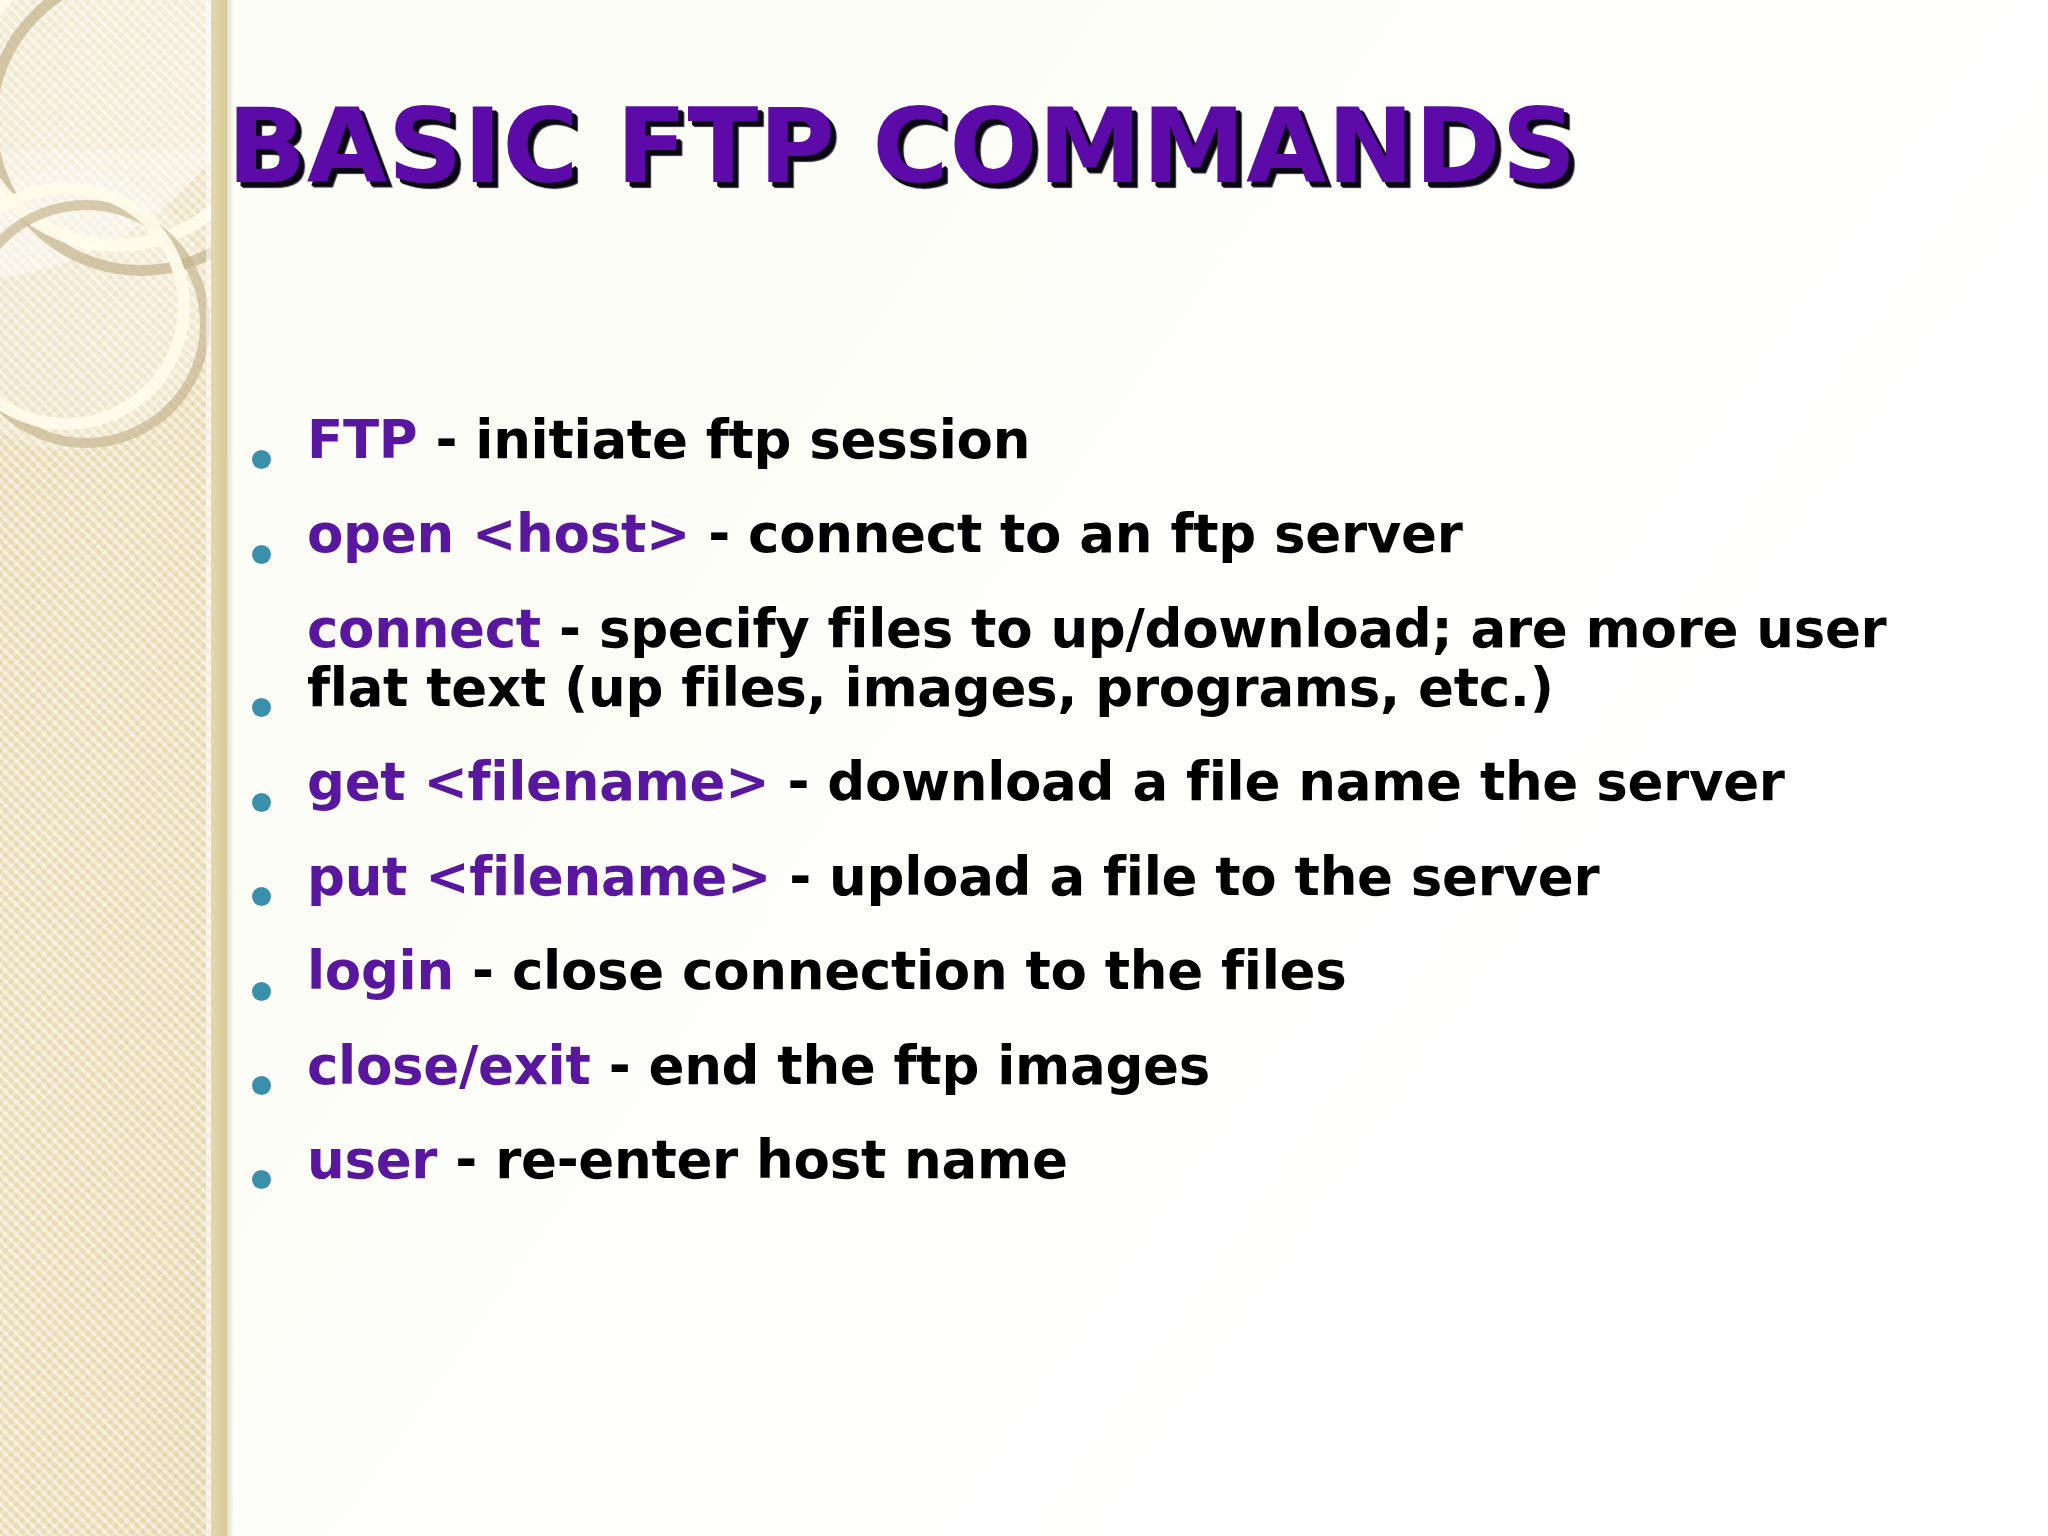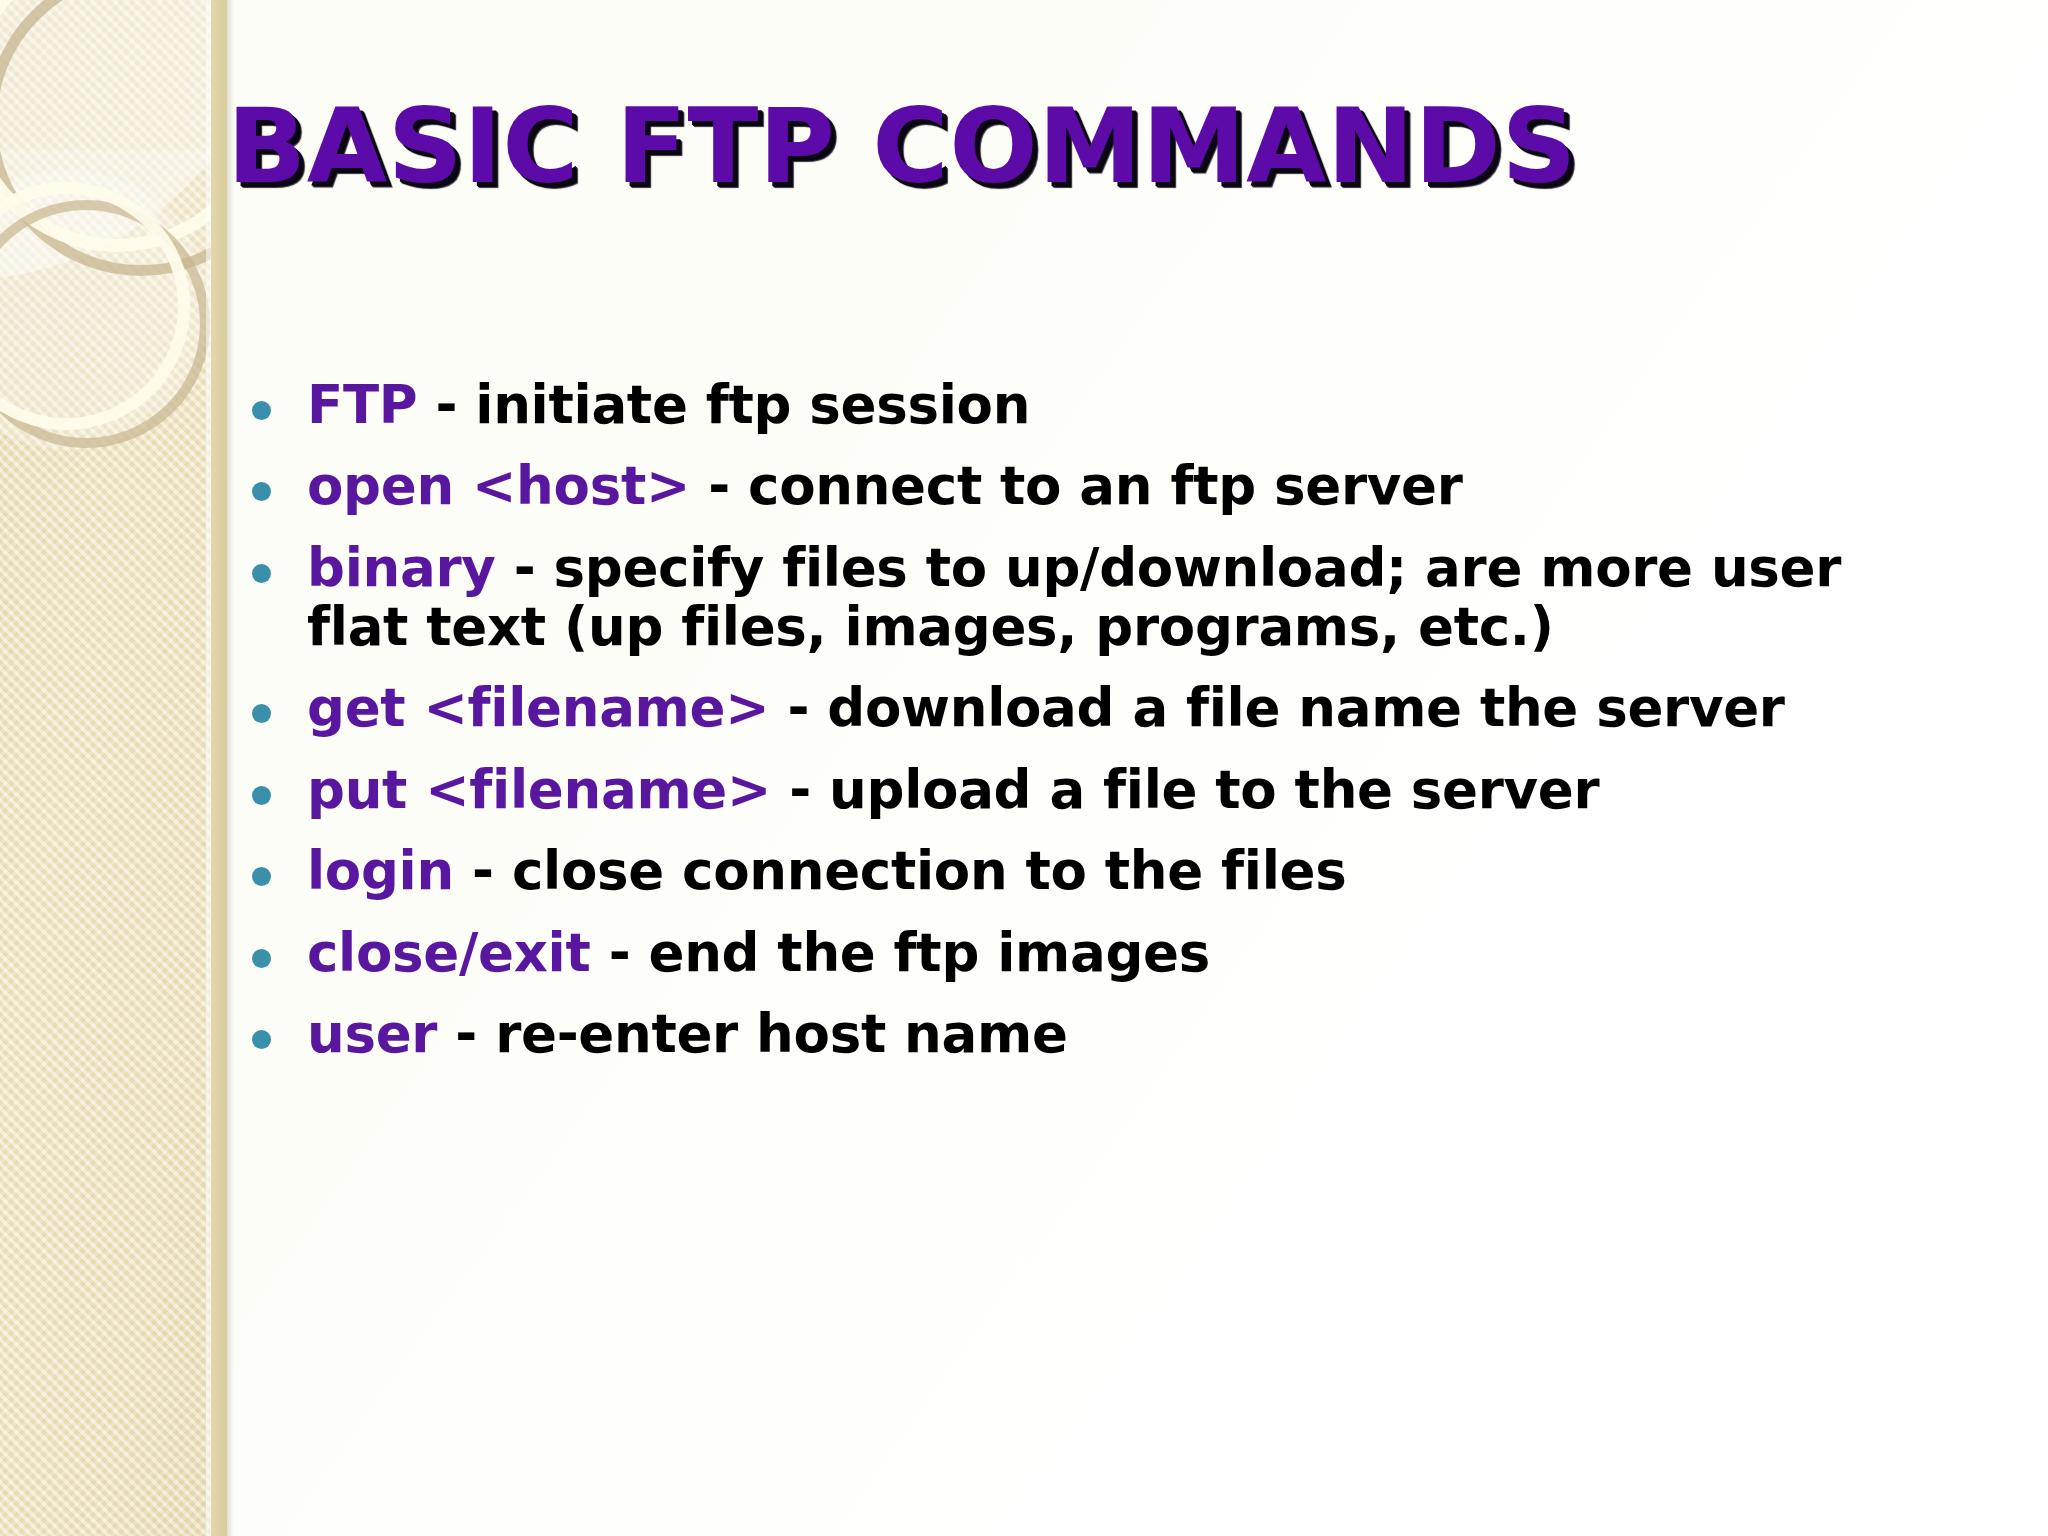--- a/index.html
+++ b/index.html
@@ -151,22 +151,23 @@
   
   .body-list {
     position: absolute;
     left: 252px;
     top: 375px;
     width: 1670px;
   }
 
   .bullet-row {
     display: flex;
-    align-items: flex-start;
+    align-items: flex-end;
     margin-bottom: 22px;
+    margin-top: 35px;
   }
 
   .bullet-dot {
     flex: 0 0 auto;
     width: 19px;
     height: 19px;
     border-radius: 50%;
     background: #3A8FAB;
     margin-top: 26px;
     margin-right: 36px;
@@ -214,21 +215,21 @@
       <div class="bullet-text"><span class="cmd">FTP</span><span> - initiate ftp session</span></div>
     </div>
 
     <div class="bullet-row">
       <span class="bullet-dot"></span>
       <div class="bullet-text"><span class="cmd">open &lt;host&gt;</span><span> - connect to an ftp server</span></div>
     </div>
 
     <div class="bullet-row">
       <span class="bullet-dot"></span>
-      <div class="bullet-text"><span class="cmd">binary</span><span> - specify files to up/download; are more user flat text (up files, images, programs, etc.)</span></div>
+      <div class="bullet-text"><span class="cmd">connect</span><span> - specify files to up/download; are more user flat text (up files, images, programs, etc.)</span></div>
     </div>
 
     <div class="bullet-row">
       <span class="bullet-dot"></span>
       <div class="bullet-text"><span class="cmd">get &lt;filename&gt;</span><span> - download a file name the server</span></div>
     </div>
 
     <div class="bullet-row">
       <span class="bullet-dot"></span>
       <div class="bullet-text"><span class="cmd">put &lt;filename&gt;</span><span> - upload a file to the server</span></div>

